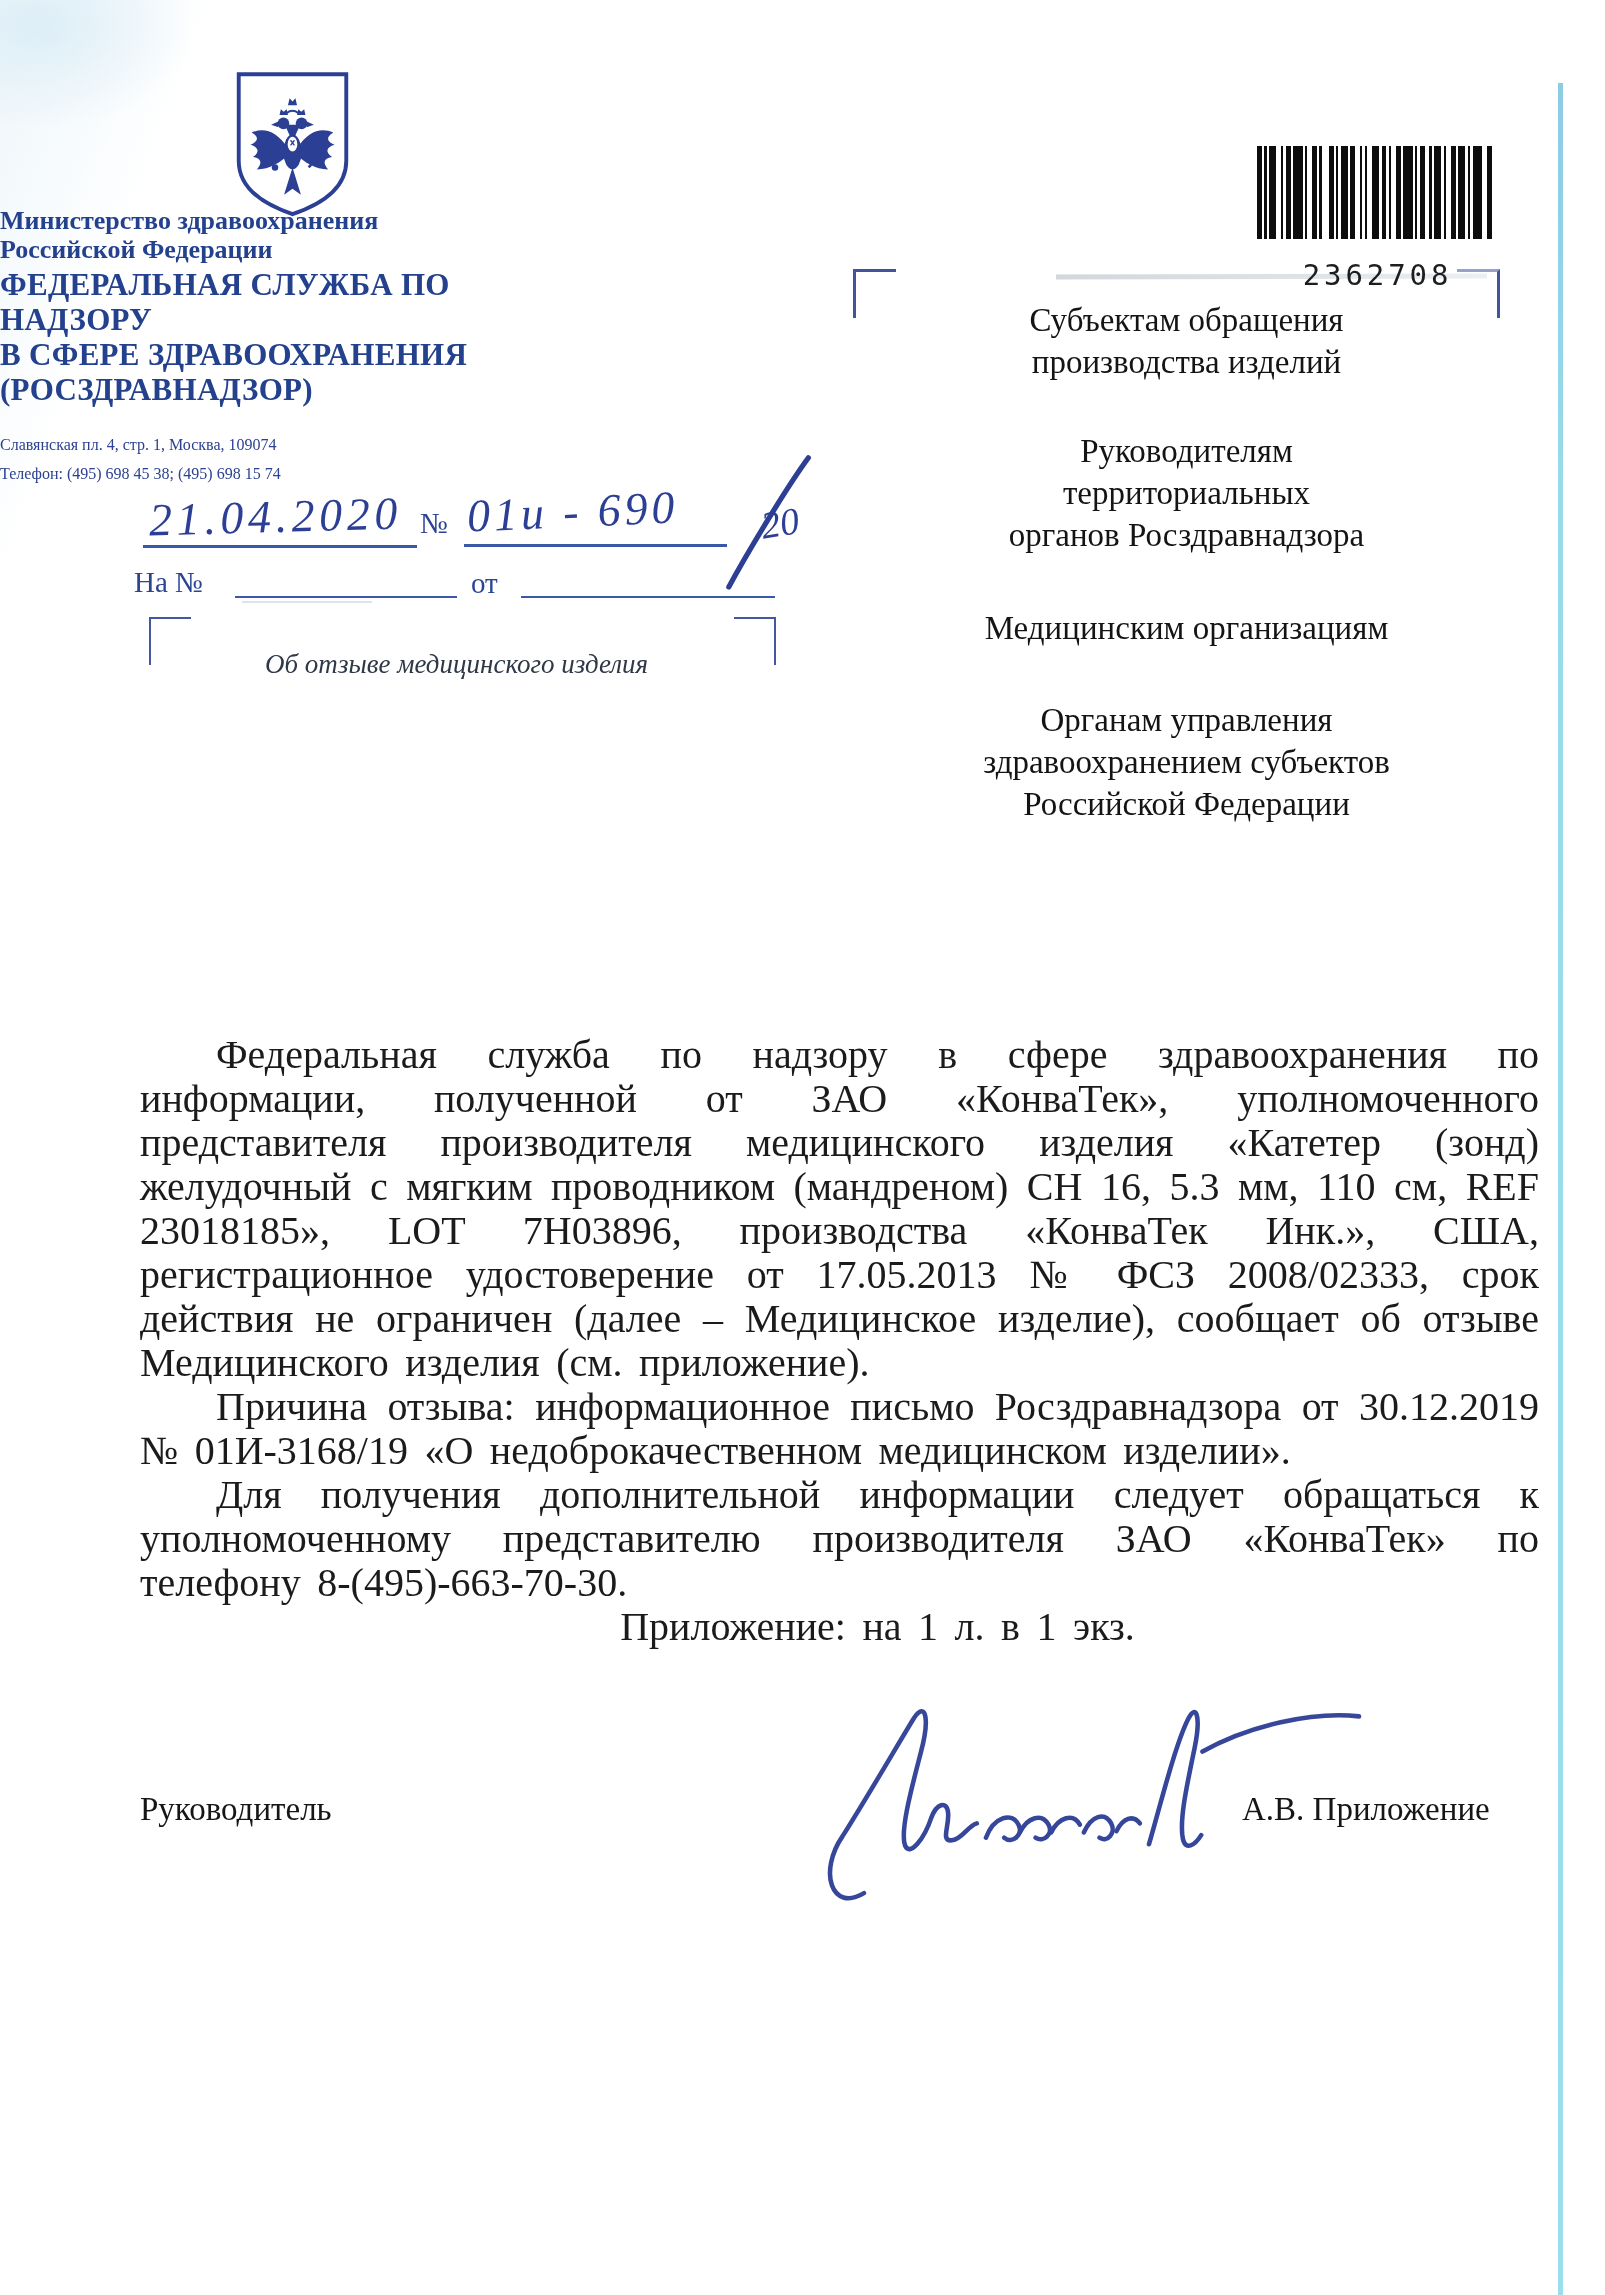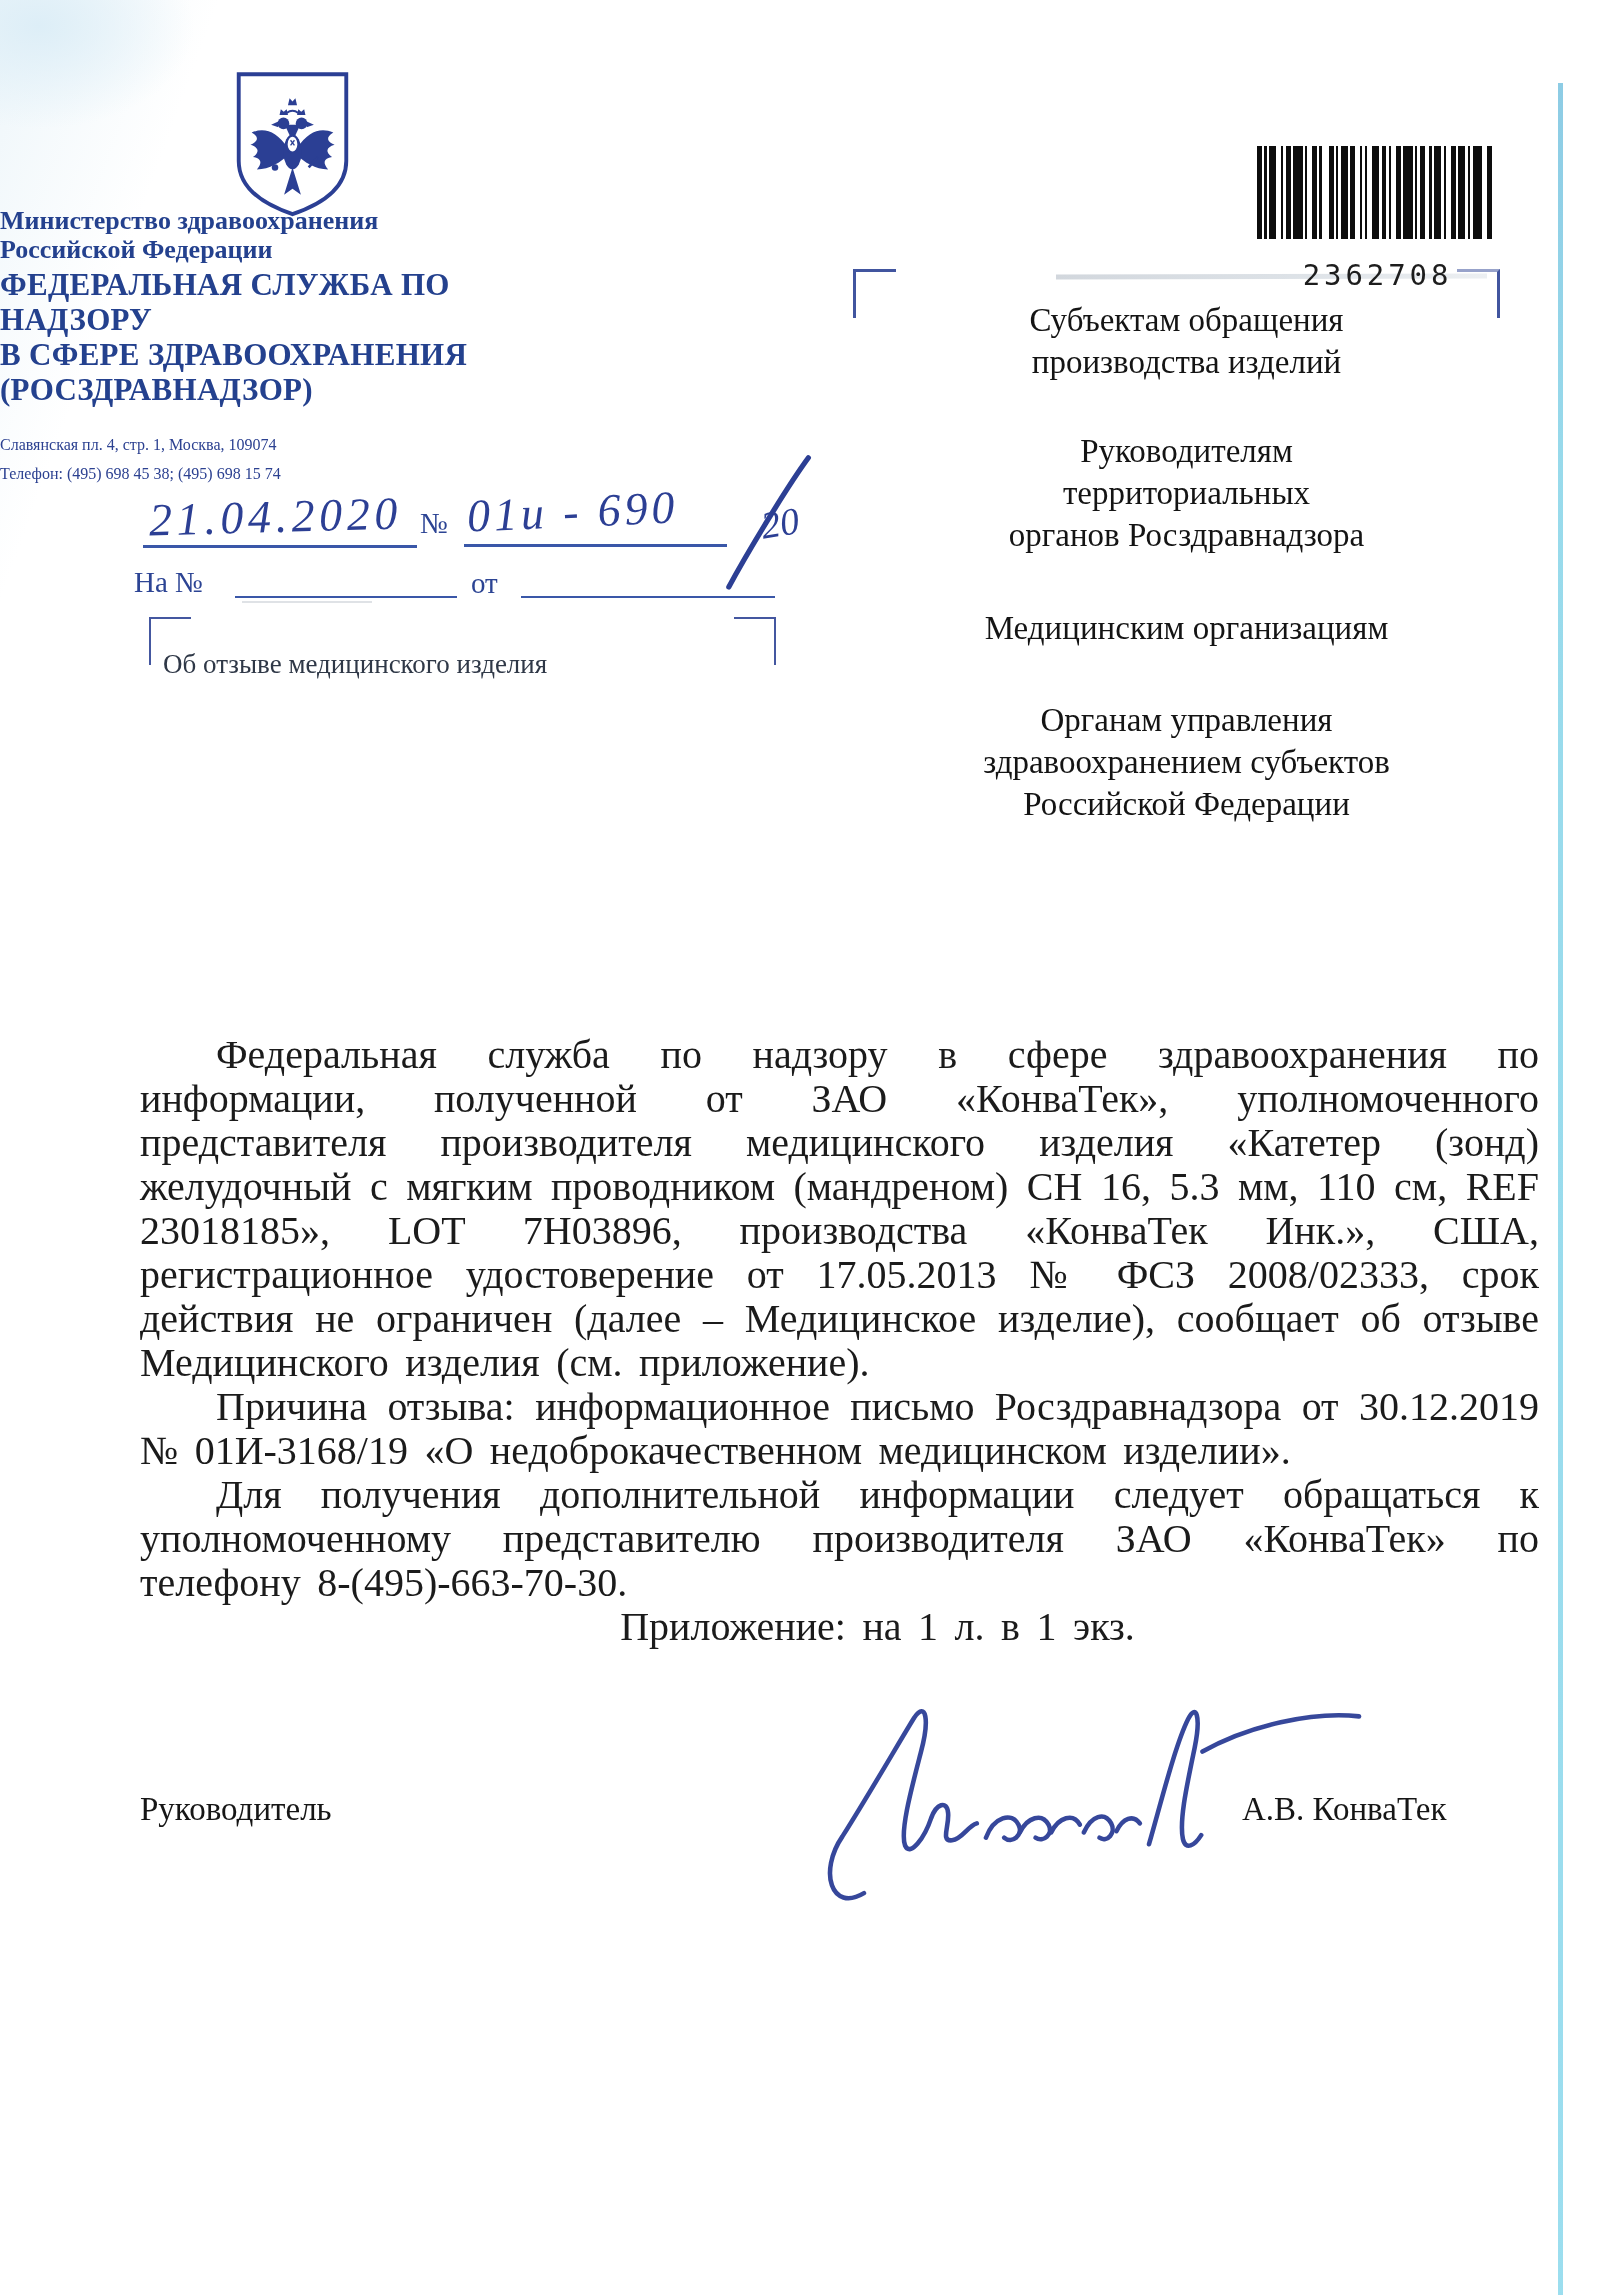--- a/index.html
+++ b/index.html
@@ -70,22 +70,22 @@
   .na-label{position:absolute;left:134px;top:566px;font-size:29px;color:#2c4494;text-align:right;}
   .ot-label{position:absolute;left:471px;top:567px;font-size:29px;color:#2c4494;}
   .u-na{left:235px;top:596px;width:222px;height:2px;}
   .u-ot{left:521px;top:596px;width:254px;height:2px;}
   .u-shadow{position:absolute;left:242px;top:601px;width:130px;height:2px;background:#c9ced6;opacity:.6;}
   
   .czl, .czr{position:absolute;width:40px;height:46px;}
   .subj-czl{left:149px;top:617px;border-top:2.6px solid #4457a0;border-left:2.6px solid #4457a0;}
   .subj-czr{left:734px;top:617px;border-top:2.6px solid #4457a0;border-right:2.6px solid #4457a0;}
   .subject{
-    position:absolute;left:163px;top:649px;width:587px;text-align:left;
-    font-size:27px;color:#2f3847;
+    position:absolute;left:163px;top:649px;width:587px;text-align:center;
+    font-size:27px;color:#2f3847;font-style:italic;
   }
   
   .addr-czl{left:853px;top:269px;border-top:3.3px solid #41559f;border-left:3.3px solid #41559f;}
   .addr-czr{left:1457px;top:269px;border-top:3.3px solid rgba(65,85,159,.55);border-right:3.3px solid #41559f;}
   
   .barcode{position:absolute;left:1257px;top:146px;width:241px;}
   .bc-bars{display:flex;height:93px;align-items:stretch;}
   .bc-bar{background:#0d0d0d;}
   .bc-gap{background:transparent;}
   .bc-num{
@@ -288,16 +288,16 @@
       <path d="M95,385 C45,415 25,352 62,298 C105,230 152,148 172,116 C190,90 196,118 182,170 C168,224 150,290 158,312 C166,330 188,300 198,270 C206,248 222,242 224,262 C226,282 212,306 230,304 C246,302 254,282 268,278"></path>
       <path d="M282,300 C294,268 322,260 332,280 C340,296 322,310 310,300"></path>
       <path d="M334,292 C346,268 368,262 378,280 C386,294 370,308 358,300"></path>
       <path d="M382,292 C394,268 416,262 426,280"></path>
       <path d="M432,292 C444,266 464,260 474,278 C482,292 468,308 456,300"></path>
       <path d="M482,290 C492,270 508,264 518,278"></path>
       <path d="M532,310 C550,248 572,158 592,118 C604,94 612,112 602,162 C590,220 578,274 584,302 C588,320 602,312 612,296"></path>
       <path d="M614,168 C684,128 784,106 854,114"></path>
     </g>
   </svg>
-  <div class="name-label">А.В. КонваТек</div>
+  <div class="name-label">А.В. Приложение</div>
 
 </div>
 
 
 </body></html>

